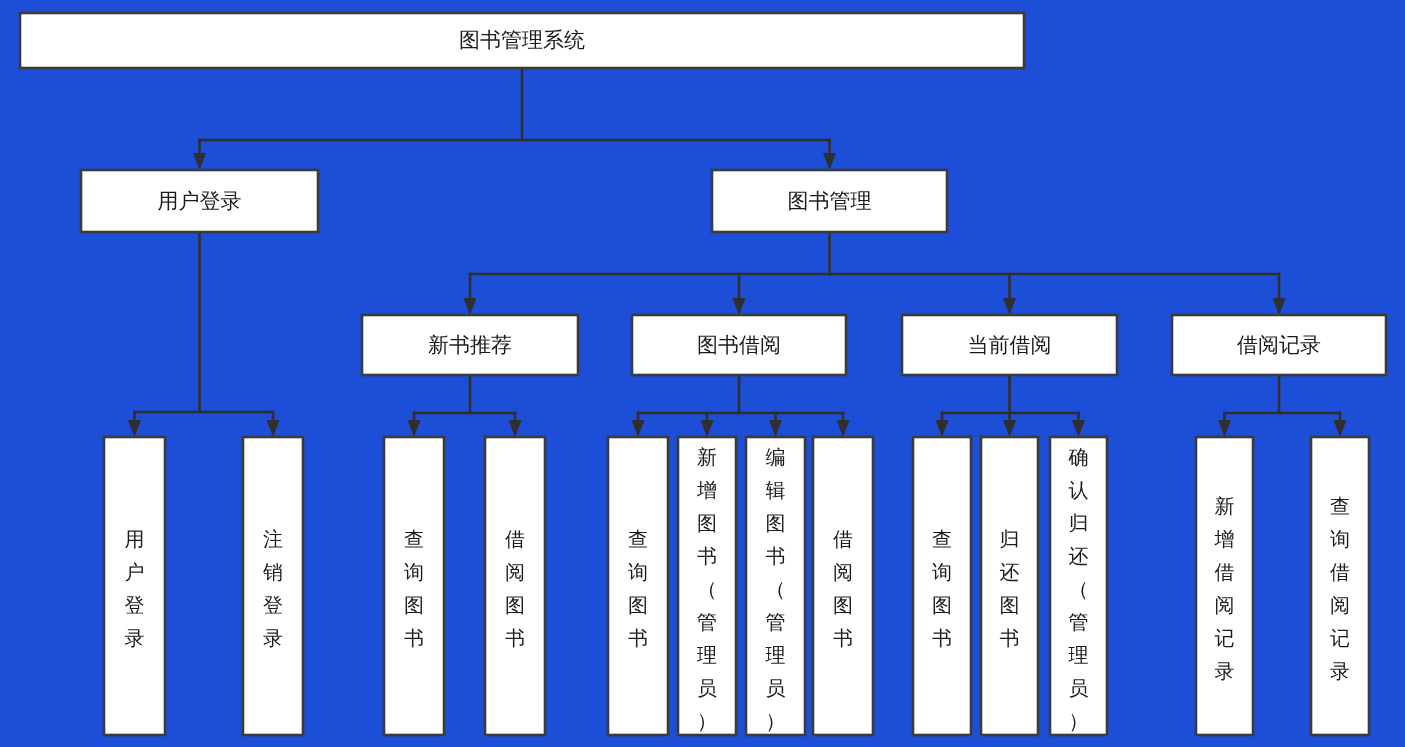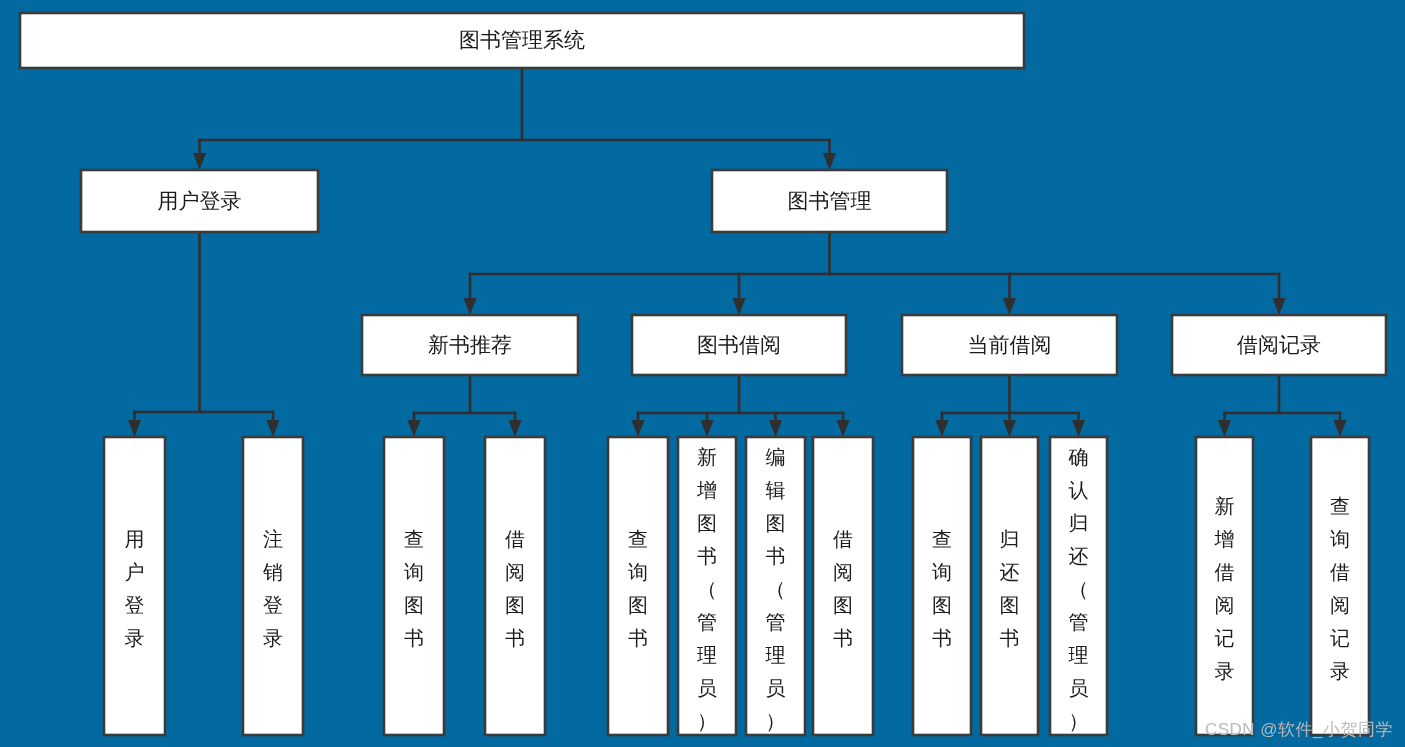--- a/index.html
+++ b/index.html
@@ -10,21 +10,21 @@
   body {
     width: 1405px;
     height: 747px;
     font-family: "Liberation Sans", sans-serif;
     overflow: hidden;
   }
   #diagram-root {
     position: relative;
     width: 1405px;
     height: 747px;
-    background: #0369a1;
+    background: #1d4ed8;
     text-align: center;
   }
   svg.diagram {
     position: absolute;
     top: 0;
     left: 0;
     width: 1405px;
     height: 747px;
     display: block;
   }
@@ -204,14 +204,13 @@
         <g>
           <rect x="1196" y="437" width="57" height="298" class="node-box"></rect>
           <text x="1224.5" y="513.4" class="node-label-v"><tspan x="1224.5" dy="0">新</tspan><tspan x="1224.5" dy="33">增</tspan><tspan x="1224.5" dy="33">借</tspan><tspan x="1224.5" dy="33">阅</tspan><tspan x="1224.5" dy="33">记</tspan><tspan x="1224.5" dy="33">录</tspan></text>
         </g>
         <g>
           <rect x="1311" y="437" width="58" height="298" class="node-box"></rect>
           <text x="1340" y="513.4" class="node-label-v"><tspan x="1340" dy="0">查</tspan><tspan x="1340" dy="33">询</tspan><tspan x="1340" dy="33">借</tspan><tspan x="1340" dy="33">阅</tspan><tspan x="1340" dy="33">记</tspan><tspan x="1340" dy="33">录</tspan></text>
         </g>
       </g>
   </svg>
-  <div class="watermark">CSDN @软件_小贺同学</div>
 </div>
 
 </body></html>

